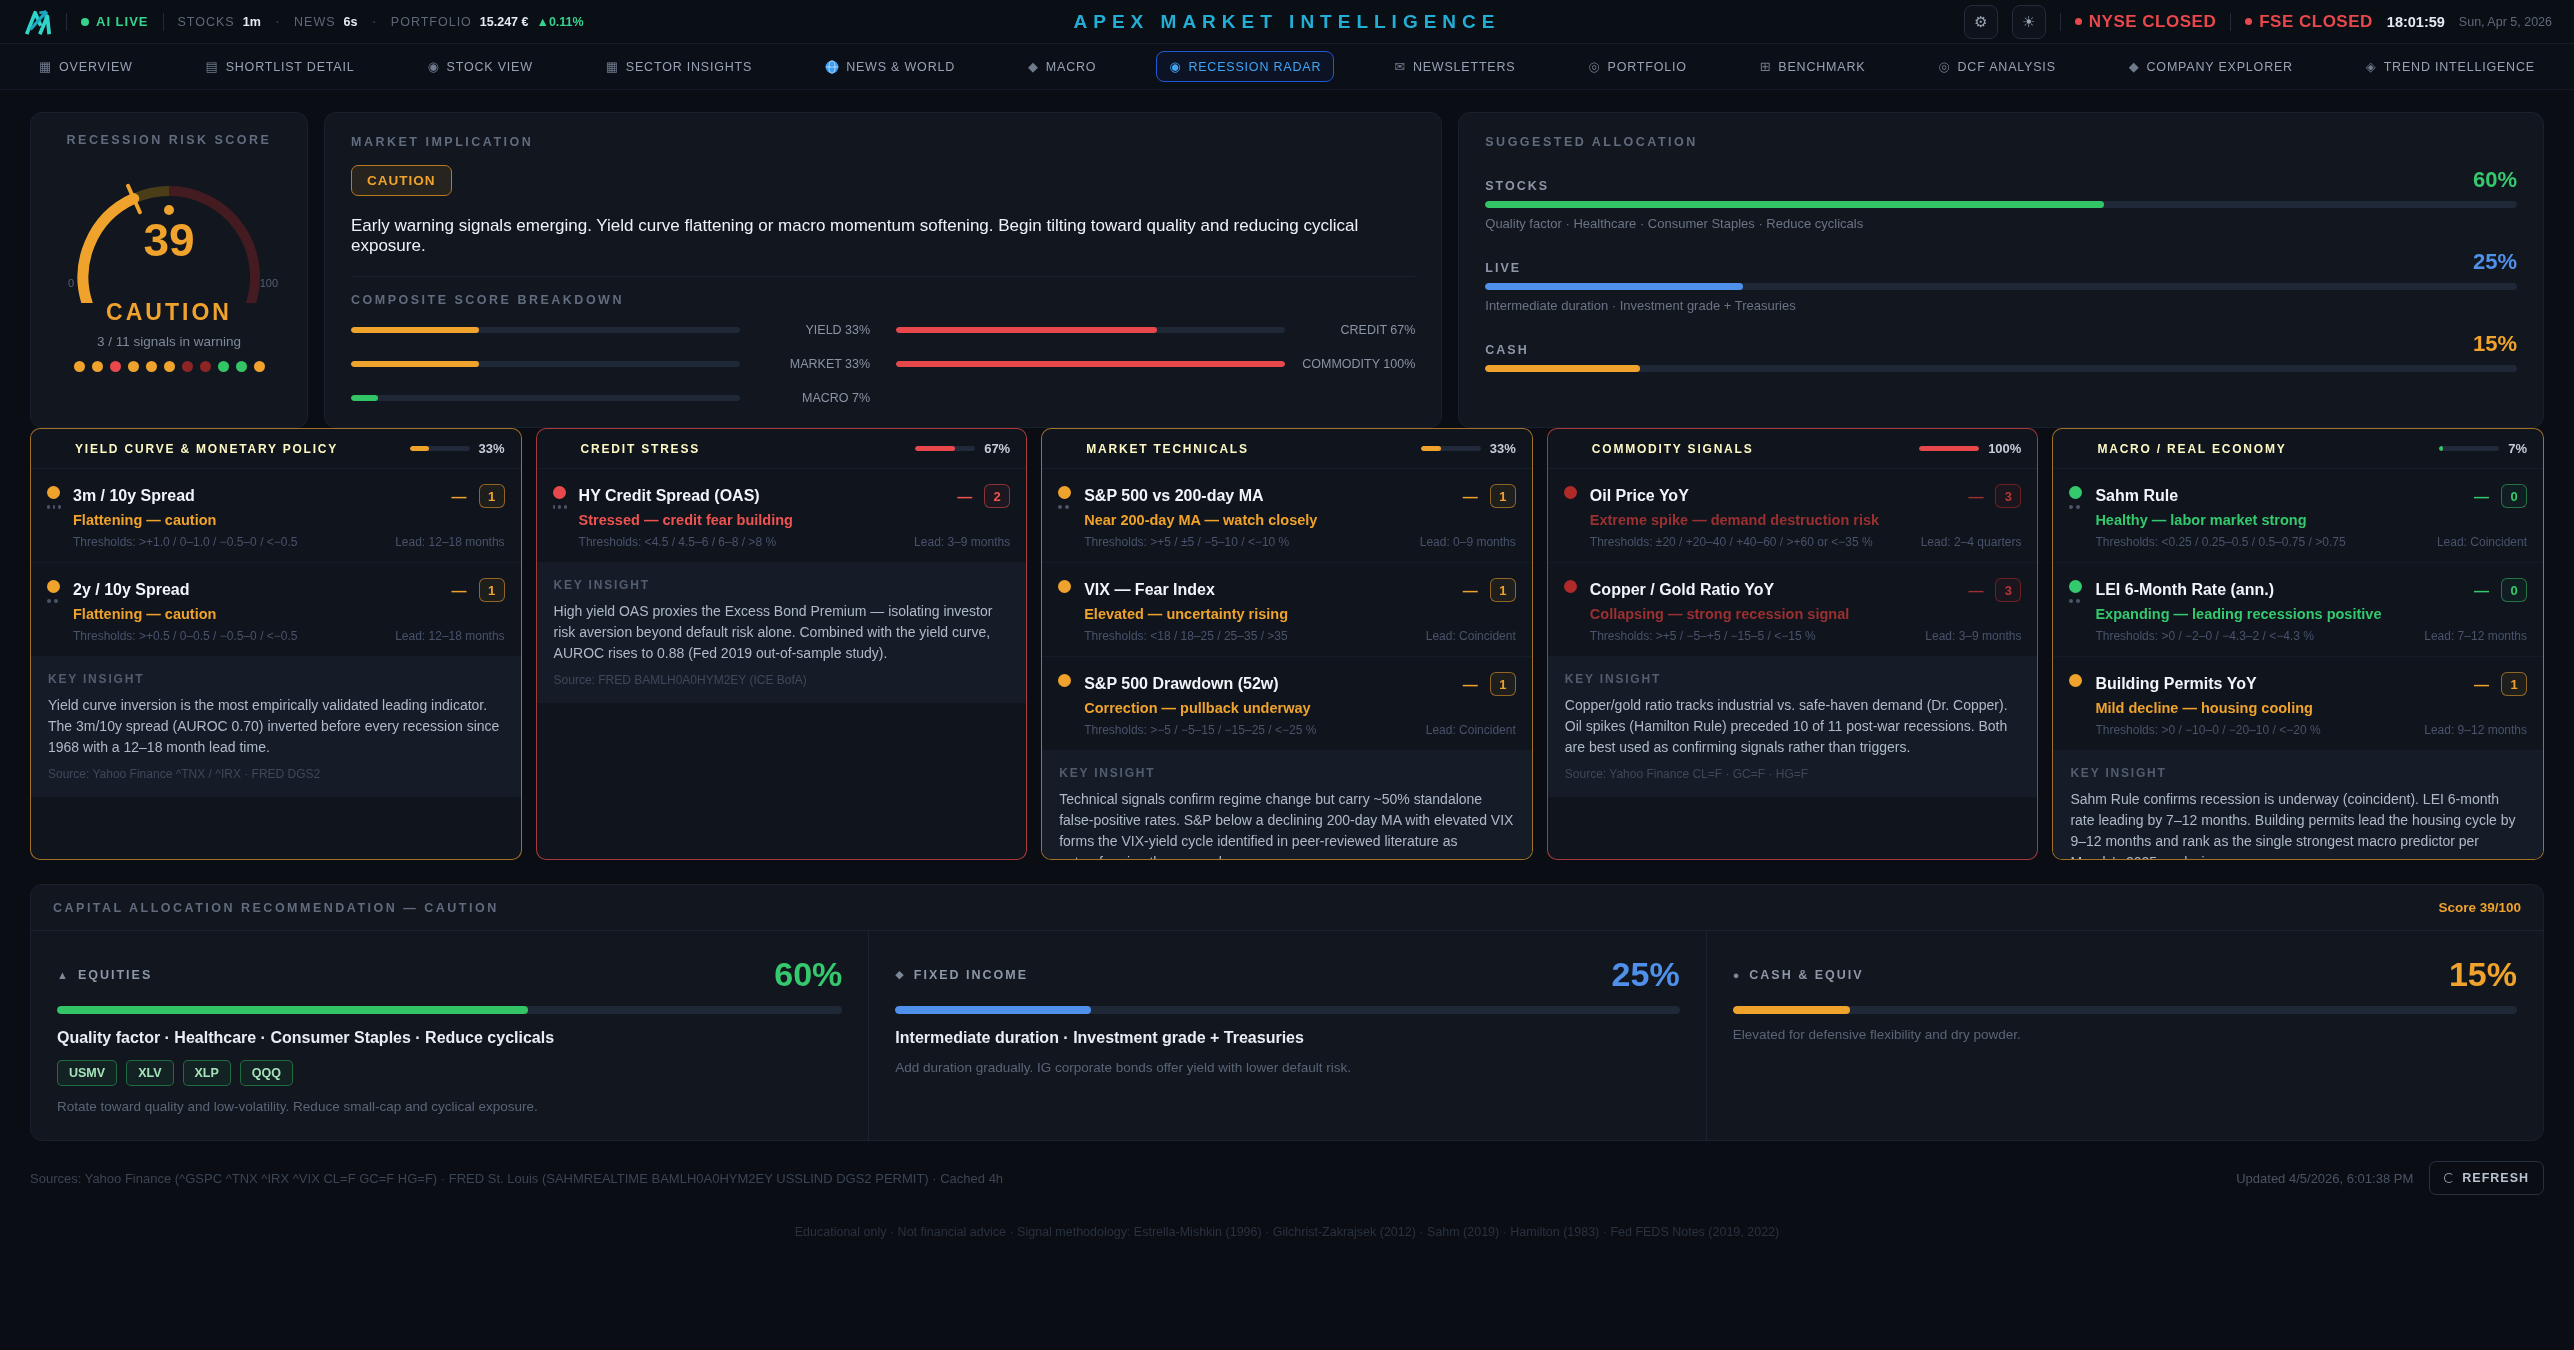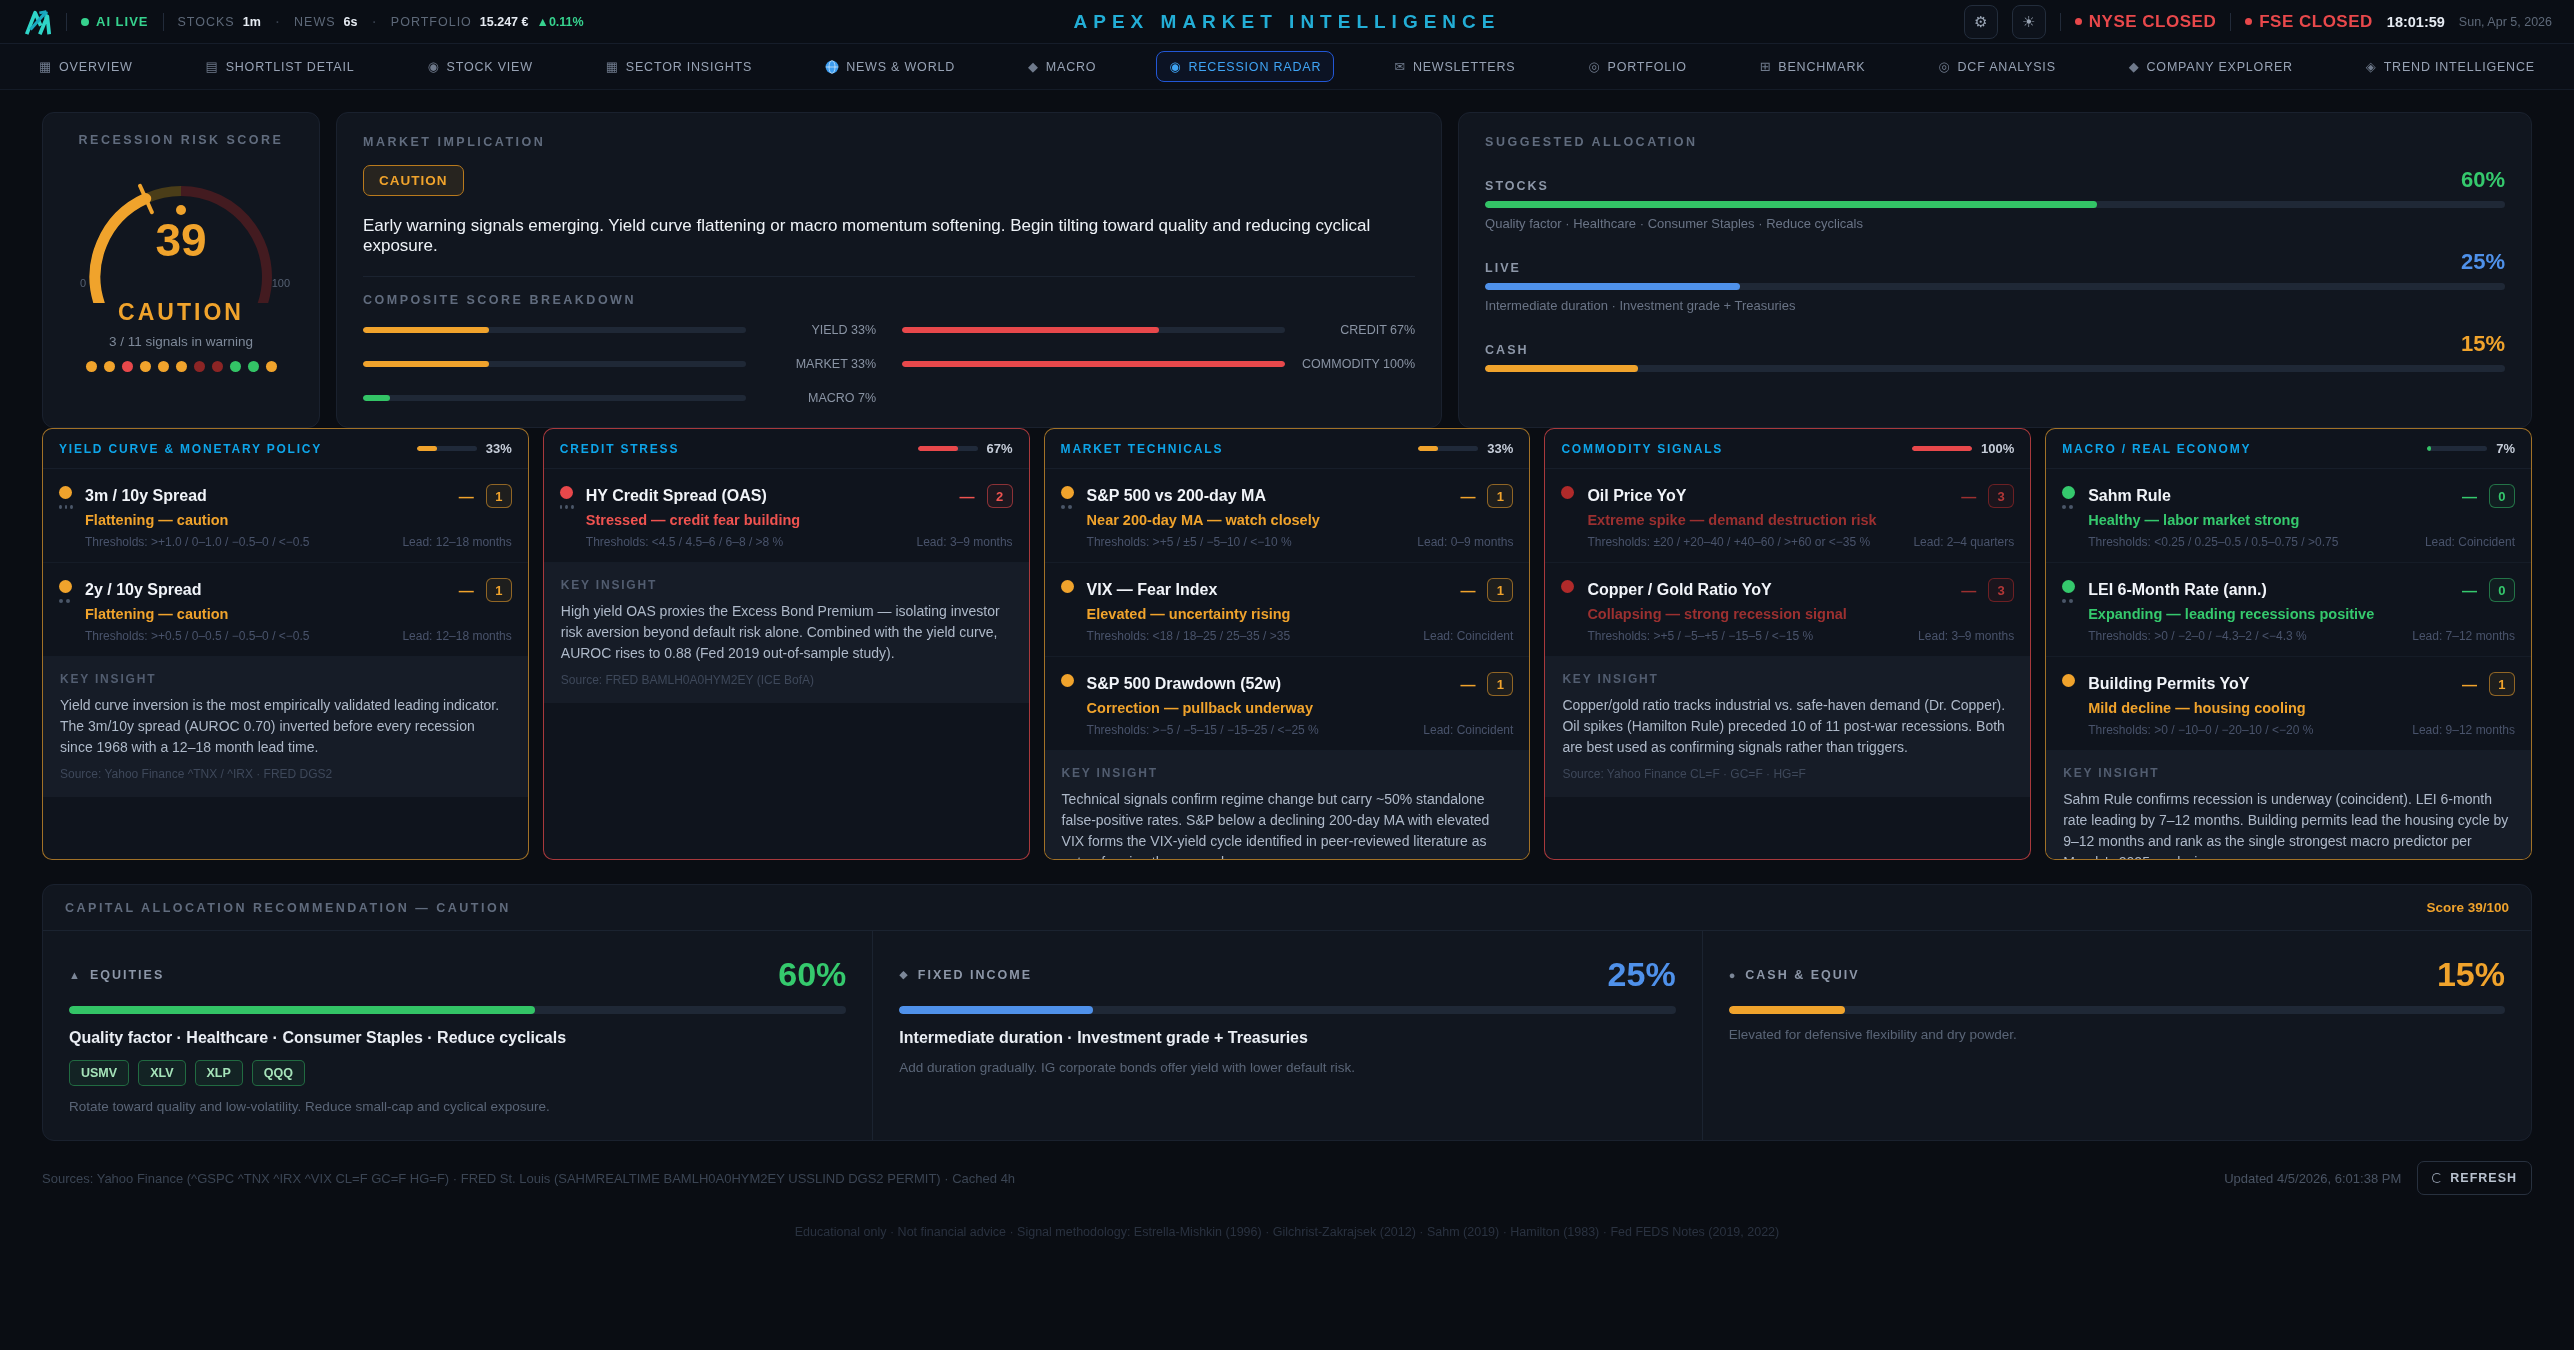--- a/index.html
+++ b/index.html
@@ -44,21 +44,21 @@
     display:flex; align-items:center; justify-content:space-between; padding:0 26px;
   }
   .nav-item{
     display:flex; align-items:center; gap:7px; color:#97a2b4; font-size:12.5px; letter-spacing:.8px;
     padding:7px 12px; border-radius:8px; border:1.5px solid transparent; cursor:pointer; white-space:nowrap;
   }
   .nav-icon{ color:#6f7a8c; font-size:13px; }
   .nav-item.active{ color:#3fa4f4; border-color:#2257d6; background:rgba(34,87,214,.07); }
   .nav-item.active .nav-icon{ color:#3fa4f4; }
   
-  main{ padding:0 42px; }
+  main{ padding:0 30px; }
   .row1{ display:grid; grid-template-columns:278px 1.03fr 1fr; gap:16px; margin-top:22px; height:292px; }
   .panel{ background:#11161f; border:1px solid #1a212e; border-radius:12px; }
   .panel-title{ font-size:12.5px; letter-spacing:2.5px; color:#616c7e; font-weight:700; }
   
   .gauge-panel{ text-align:center; padding-top:20px; overflow:hidden; }
   .gauge-wrap{ position:relative; width:230px; height:148px; margin:8px auto 0; }
   .gauge-min,.gauge-max{ position:absolute; bottom:14px; font-size:11px; color:#556072; }
   .gauge-min{ left:14px; } .gauge-max{ right:6px; }
   .gauge-center{ position:absolute; left:0; right:0; top:50px; text-align:center; }
   .gauge-hub{ width:10px; height:10px; border-radius:50%; background:#f0a32c; margin:0 auto 2px; }
@@ -94,21 +94,21 @@
   .alloc-fill{ height:100%; border-radius:4px; }
   .alloc-note{ font-size:13px; color:#6a7486; margin-top:8px; }
   .alloc-note:empty{ display:none; }
   .c-green{ color:#35c96d; } .c-blue{ color:#4f91ea; } .c-orange{ color:#f0a32c; }
   
   .row2{ display:grid; grid-template-columns:repeat(5,1fr); gap:14px; margin-top:24px; grid-auto-rows:432px; }
   .card{ background:#0f141d; border-radius:10px; border:1.5px solid; overflow:hidden; display:flex; flex-direction:column; }
   .card.b-orange{ border-color:rgba(240,163,44,.65); }
   .card.b-red{ border-color:rgba(233,72,74,.7); }
   .card-head{ display:flex; align-items:center; justify-content:space-between; padding:12px 16px; border-bottom:1px solid #171e2a; }
-  .card-title{ font-size:12px; letter-spacing:1.8px; color:#0ea5e9; font-weight:700; white-space:nowrap; }
+  .card-title{ font-size:12px; letter-spacing:1.8px; color:#fef9c3; font-weight:700; white-space:nowrap;margin-left:28px; }
   .card-meter{ display:flex; align-items:center; gap:9px; }
   .meter-track{ width:60px; height:5px; border-radius:3px; background:#202a3a; overflow:hidden; display:inline-block; }
   .meter-fill{ display:block; height:100%; border-radius:3px; }
   .card-pct{ font-size:13px; color:#c6cdd9; font-weight:700; }
   .signal{ display:flex; gap:12px; padding:15px 16px 13px; border-bottom:1px solid #151c27; }
   .sig-ind{ width:14px; padding-top:2px; }
   .sig-dot{ width:13px; height:13px; border-radius:50%; display:block; }
   .sig-dot.caution{ background:#f0a32c; } .sig-dot.stressed{ background:#e8484b; }
   .sig-dot.danger{ background:#b02a2a; } .sig-dot.healthy{ background:#35c96d; }
   .sig-wdots{ display:flex; gap:3px; margin-top:6px; justify-content:flex-start; }

